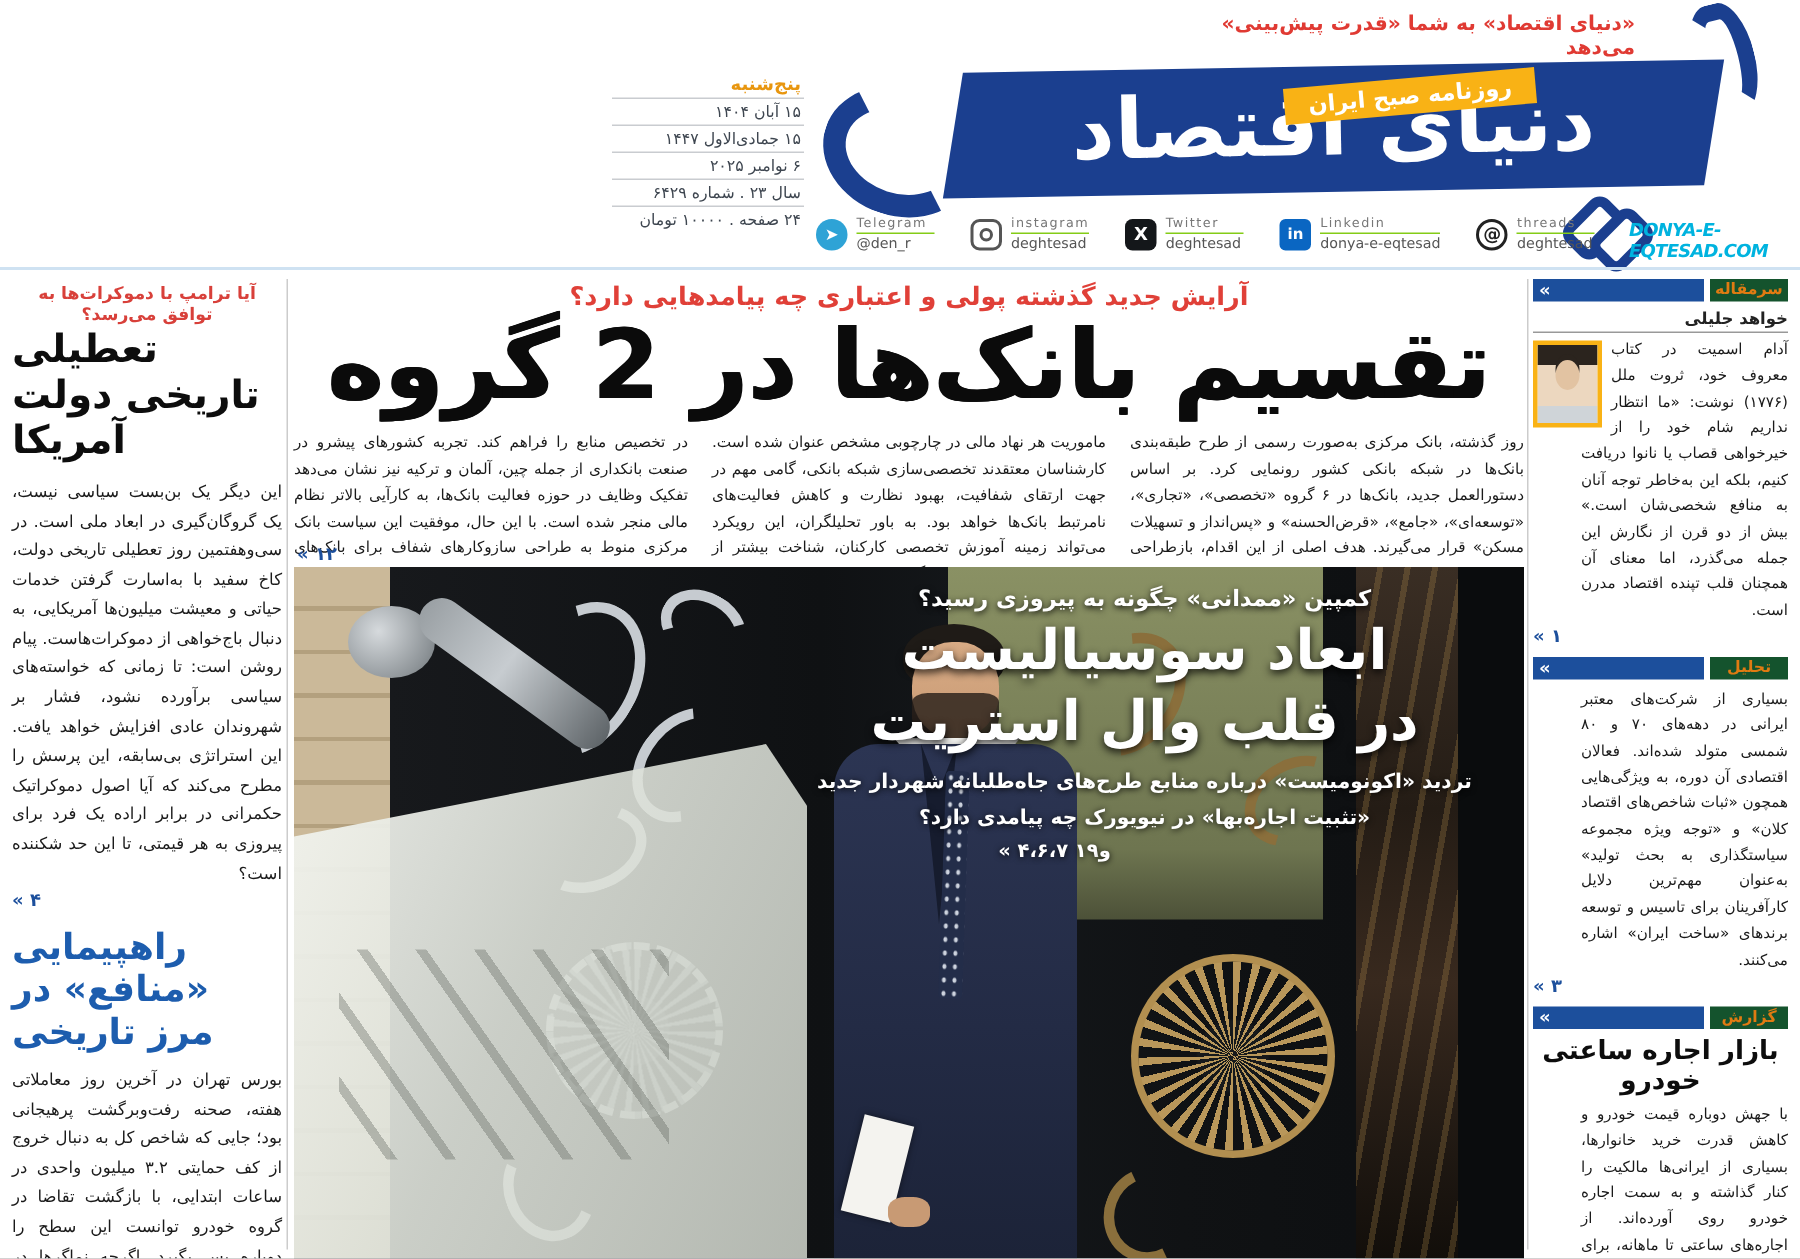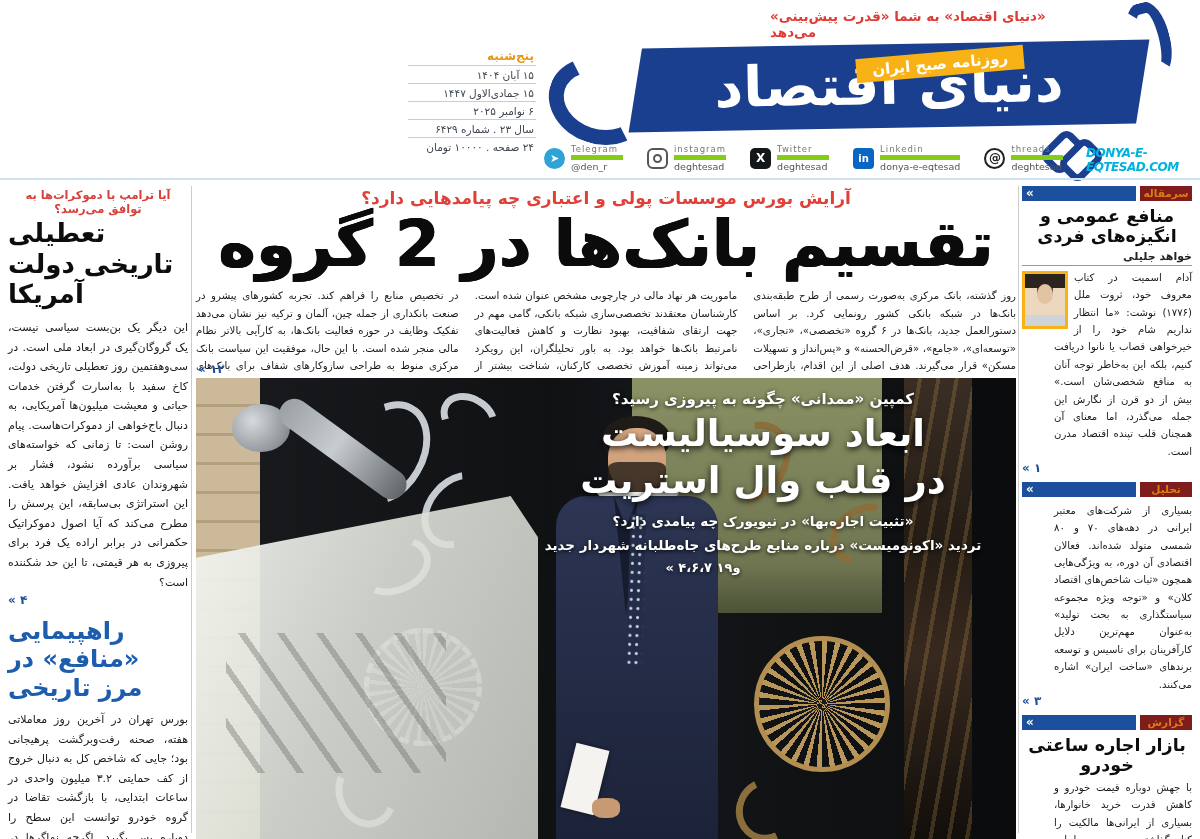--- a/index.html
+++ b/index.html
@@ -20,42 +20,42 @@
   .car-b { right:-30px; width:222px; }
   .car-b .body { position:absolute; inset:0; background:linear-gradient(180deg,#202327,#141619 70%,#0d0f11); border-radius:54px 12px 8px 8px; }
   .car-b .body:before { content:""; position:absolute; left:16px; top:-18px; right:36px; height:28px; background:#1a1d20; border-radius:90% 40% 0 0; }
   .wheel { position:absolute; bottom:-8px; width:40px; height:40px; background:#17191c; border-radius:50%; border:3px solid #26292c; }
   .wheel:after { content:""; position:absolute; inset:9px; background:#8d9398; border-radius:50%; }
   .ad-man { position:absolute; left:176px; bottom:16px; width:34px; height:118px; z-index:2; }
   .ad-man .head { position:absolute; left:9px; top:0; width:15px; height:16px; background:#caa183; border-radius:50%; }
   .ad-man .tee  { position:absolute; left:3px; top:15px; width:27px; height:36px; background:#f3f4f4; border-radius:6px 6px 2px 2px; }
   .ad-man .legs { position:absolute; left:6px; top:50px; width:20px; height:60px; background:#23262b; clip-path:polygon(0 0,100% 0,100% 100%,62% 100%,62% 40%,38% 40%,38% 100%,0 100%); }
 
-  .slogan { position:absolute; left:770px; top:8px; width:320px; text-align:left; color:#e03a33; font-weight:bold; font-size:13.5px; direction:rtl; }
+  .slogan { position:absolute; left:770px; top:8px; width:320px; text-align:right; color:#e03a33; font-weight:bold; font-size:13.5px; direction:rtl; }
   .logo-band { position:absolute; left:636px; top:44px; width:506px; height:84px; background:#1b3f8f; transform:skewX(-10deg) rotate(-1deg); z-index:1;}
   .logo-text { position:absolute; inset:0; transform:skewX(10deg); color:#fff; font-weight:900; font-size:56px; line-height:82px; text-align:center; direction:rtl; letter-spacing:-2px; }
   .fl1 { position:absolute; left:548px; top:58px; width:104px; height:86px; border:15px solid #1b3f8f; border-top-color:transparent; border-right-color:transparent; border-radius:50%; transform:rotate(18deg); }
   .fl2 { position:absolute; left:1128px; top:2px; width:42px; height:76px; border:11px solid #1b3f8f; border-bottom-color:transparent; border-left-color:transparent; border-radius:50%/60%; transform:rotate(-14deg); }
   .loop { position:absolute; width:30px; height:40px; border:7px solid #1b3f8f; border-radius:9px; transform:rotate(45deg); background:#fff; }
   .paper-badge { position:absolute; left:856px; top:52px; background:#f9b215; color:#fff; font-weight:bold; font-size:15px; padding:3px 16px; transform:rotate(-5deg); z-index:2; direction:rtl; letter-spacing:1px;}
   .dates { position:absolute; left:408px; top:46px; width:128px; direction:rtl; font-size:10.5px; color:#3e4650; }
   .dates .row { padding:2.5px 2px; border-bottom:1px solid #c9ccd0; text-align:right; }
   .dates .row:last-child { border-bottom:none; }
   .dates .wd { color:#e8960f; font-weight:bold; font-size:12px; border-bottom:1px solid #c9ccd0; }
   .social-row { position:absolute; left:544px; top:144px; width:535px; display:flex; gap:24px; z-index:3;}
   .soc { display:flex; gap:6px; align-items:center; }
   .soc-ic { width:21px; height:21px; flex:0 0 auto; display:flex; align-items:center; justify-content:center; font-weight:bold; }
   .ic-tg { background:#2ea3d6; border-radius:50%; color:#fff; font-size:11px; }
   .ic-ig { border:2px solid #555; border-radius:6px; position:relative; }
   .ic-ig:after { content:""; position:absolute; inset:4px; border:2px solid #555; border-radius:50%; }
   .ic-tw { background:#14171a; border-radius:5px; color:#fff; font-size:12px; }
   .ic-li { background:#0a66c2; border-radius:4px; color:#fff; font-size:10px; }
   .ic-th { border:2px solid #222; border-radius:50%; color:#222; font-size:12px; }
   .soc-txt { display:flex; flex-direction:column; }
-  .soc-name { font-size:8.5px; color:#777; border-bottom:5px solid #84cc16; padding-bottom:1px; min-width:52px; letter-spacing:1px;}
+  .soc-name { font-size:8.5px; color:#777; border-bottom:1px solid #84cc16; padding-bottom:1px; min-width:52px; letter-spacing:1px;}
   .soc-handle { font-size:9.5px; color:#555; padding-top:1px; }
   .website { position:absolute; left:1086px; top:146px; color:#00b3df; font-weight:bold; font-style:italic; font-size:12px; z-index:3; letter-spacing:-0.5px;}
   .toprule { position:absolute; left:0; top:178px; width:100%; height:2px; background:#cfe2f2; }
   .vd { position:absolute; top:186px; width:1px; height:647px; background:#ccc; }
 
   
   .leftcol { position:absolute; left:8px; top:188px; width:180px; direction:rtl; }
   .kick-red { color:#d8403a; font-weight:bold; font-size:11.5px; text-align:center; }
   .lt-title { font-size:26px; font-weight:900; text-align:left; color:#0d0d0d; line-height:1.18; margin:2px 0 8px; letter-spacing:-1px;}
   .lt-title.blue { color:#1d5dae; font-size:24px; margin-top:10px;}
@@ -115,21 +115,21 @@
   .ov-sub { font-size:13.5px; font-weight:bold; margin-top:8px; text-shadow:0 1px 4px rgba(0,0,0,.9); }
   .ov-ref { margin-top:7px; font-size:13px; font-weight:bold; direction:ltr; transform:translateX(-60px); text-shadow:0 1px 4px rgba(0,0,0,.9);}
   .credit { position:absolute; left:2px; bottom:6px; transform:rotate(-90deg); transform-origin:left bottom;
       font-size:8.5px; color:#222; letter-spacing:1px; z-index:7; font-weight:bold;}
 
   
   .sidebar { position:absolute; left:1022px; top:186px; width:170px; direction:rtl; }
   .sb-sec { margin-bottom:7px; }
   .sb-head { display:flex; direction:ltr; height:15px; margin-bottom:5px; }
   .sb-bar { flex:1; background:#1c4f9c; color:#fff; font-weight:900; font-size:12px; line-height:14px; padding-left:4px; }
-  .sb-label { width:52px; background:#7f1d1d; color:#e07b12; font-size:10.5px; font-weight:bold; text-align:center; line-height:15px; margin-left:4px; }
+  .sb-label { width:52px; background:#14532d; color:#e07b12; font-size:10.5px; font-weight:bold; text-align:center; line-height:15px; margin-left:4px; }
   .sb-title { font-size:17.5px; font-weight:900; text-align:center; color:#0d0d0d; letter-spacing:-0.5px; margin-bottom:4px; }
   .sb-author { font-size:11px; font-weight:bold; color:#222; border-bottom:1px solid #999; padding-bottom:2px; margin-bottom:3px; }
   .sb-avatar { float:left; width:46px; height:58px; border:3px solid #f9b215; margin:2px 6px 2px 0;
       background:linear-gradient(180deg,#2b241e 0 26%, #ecd7bf 26% 78%, #cfd4d8 78%); position:relative;}
   .sb-avatar:after { content:""; position:absolute; left:12px; top:10px; width:16px; height:20px; background:#e2c3a2; border-radius:50%; box-shadow:0 -4px 0 #2b241e;}
   .sb-body { font-size:10.1px; line-height:1.72; text-align:justify; color:#1a1a1a;margin-left:32px; }
 </style>
 </head>
 <body>
 
@@ -206,21 +206,21 @@
     </article>
     <article>
       <h2 class="lt-title blue">راهپیمایی «منافع» در مرز تاریخی</h2>
       <p class="lt-body">بورس تهران در آخرین روز معاملاتی هفته، صحنه رفت‌وبرگشت پرهیجانی بود؛ جایی که شاخص کل به دنبال خروج از کف حمایتی ۳.۲ میلیون واحدی در ساعات ابتدایی، با بازگشت تقاضا در گروه خودرو توانست این سطح را دوباره پس بگیرد. اگرچه نماگرها در پایان معاملات با افت حدود ۰.۶۶ درصدی بسته شدند، اما بخش عمده‌ای از ریزش صبح چهارشنبه جبران شد. تحلیلگران این رفتار را نشانه‌ای از فعال شدن «نقدینگی کم‌رمق در خط حمایتی» و «تداوم فاز احتیاط و انتظار» در بازار می‌دانند؛ بازاری که در صورت ثبات سیاسی و سیاستی، می‌تواند بار دیگر به مسیر صعودی بازگردد.</p>
 
     </article>
 
   </div>
 
   <div class="lead">
-    <div class="lead-kicker">آرایش بورس موسسات پولی و اعتباری چه پیامدهایی دارد؟</div>
+    <div class="lead-kicker">آرایش جدید گذشته پولی و اعتباری چه پیامدهایی دارد؟</div>
     <h1 class="lead-title">تقسیم بانک‌ها در 2 گروه</h1>
     <div class="lead-cols">
       <div>روز گذشته، بانک مرکزی به‌صورت رسمی از طرح طبقه‌بندی بانک‌ها در شبکه بانکی کشور رونمایی کرد. بر اساس دستورالعمل جدید، بانک‌ها در ۶ گروه «تخصصی»، «تجاری»، «توسعه‌ای»، «جامع»، «قرض‌الحسنه» و «پس‌انداز و تسهیلات مسکن» قرار می‌گیرند. هدف اصلی از این اقدام، بازطراحی مدل کسب‌وکار بانک‌ها و تفکیک</div>
       <div>ماموریت هر نهاد مالی در چارچوبی مشخص عنوان شده است. کارشناسان معتقدند تخصصی‌سازی شبکه بانکی، گامی مهم در جهت ارتقای شفافیت، بهبود نظارت و کاهش فعالیت‌های نامرتبط بانک‌ها خواهد بود. به باور تحلیلگران، این رویکرد می‌تواند زمینه آموزش تخصصی کارکنان، شناخت بیشتر از ریسک‌های هر حوزه و تصمیم‌گیری دقیق‌تر</div>
       <div>در تخصیص منابع را فراهم کند. تجربه کشورهای پیشرو در صنعت بانکداری از جمله چین، آلمان و ترکیه نیز نشان می‌دهد تفکیک وظایف در حوزه فعالیت بانک‌ها، به کارآیی بالاتر نظام مالی منجر شده است. با این حال، موفقیت این سیاست بانک مرکزی منوط به طراحی سازوکارهای شفاف برای بانک‌های ناتراز خواهد بود.</div>
     </div>
     <span class="pref lead-ref" dir="ltr">« ۱۲</span>
   </div>
 
   <div class="photo">
@@ -256,35 +256,34 @@
       <div class="mic-body"></div>
       <div class="pod-body"></div>
     </div>
 
     <div class="ph-ov">
       <div class="ov-kick">کمپین «ممدانی» چگونه به پیروزی رسید؟</div>
       <div class="ov-title">
         <span>ابعاد سوسیالیست</span><br>
         <span>در قلب وال استریت</span>
       </div>
+      <div class="ov-sub">تردید «اکونومیست» درباره منابع طرح‌های جاه‌طلبانه شهردار جدید</div>
       <div class="ov-sub">«تثبیت اجاره‌بها» در نیویورک چه پیامدی دارد؟</div>
-      <div class="ov-sub">تردید «اکونومیست» درباره منابع طرح‌های جاه‌طلبانه شهردار جدید</div>
       <div class="ov-ref">« ۴،۶،۷ و۱۹</div>
     </div>
     <div class="credit">AFP</div>
   </div>
 
   <div class="sidebar">
 
     <section class="sb-sec">
       <div class="sb-head">
         <div class="sb-bar"><span>«</span></div>
         <div class="sb-label">سرمقاله</div>
       </div>
-      <h3 class="sb-title">منافع عمومی و انگیزه‌های فردی</h3>
       <div class="sb-author">خواهد جلیلی</div>
       <div class="sb-avatar"></div>
       <p class="sb-body">آدام اسمیت در کتاب معروف خود، ثروت ملل (۱۷۷۶) نوشت: «ما انتظار نداریم شام خود را از خیرخواهی قصاب یا نانوا دریافت کنیم، بلکه این به‌خاطر توجه آنان به منافع شخصی‌شان است.» بیش از دو قرن از نگارش این جمله می‌گذرد، اما معنای آن همچنان قلب تپنده اقتصاد مدرن است.</p>
       <span class="pref" dir="ltr">« ۱</span>
     </section>
 
     <section class="sb-sec">
       <div class="sb-head">
         <div class="sb-bar"><span>«</span></div>
         <div class="sb-label">تحلیل</div>

